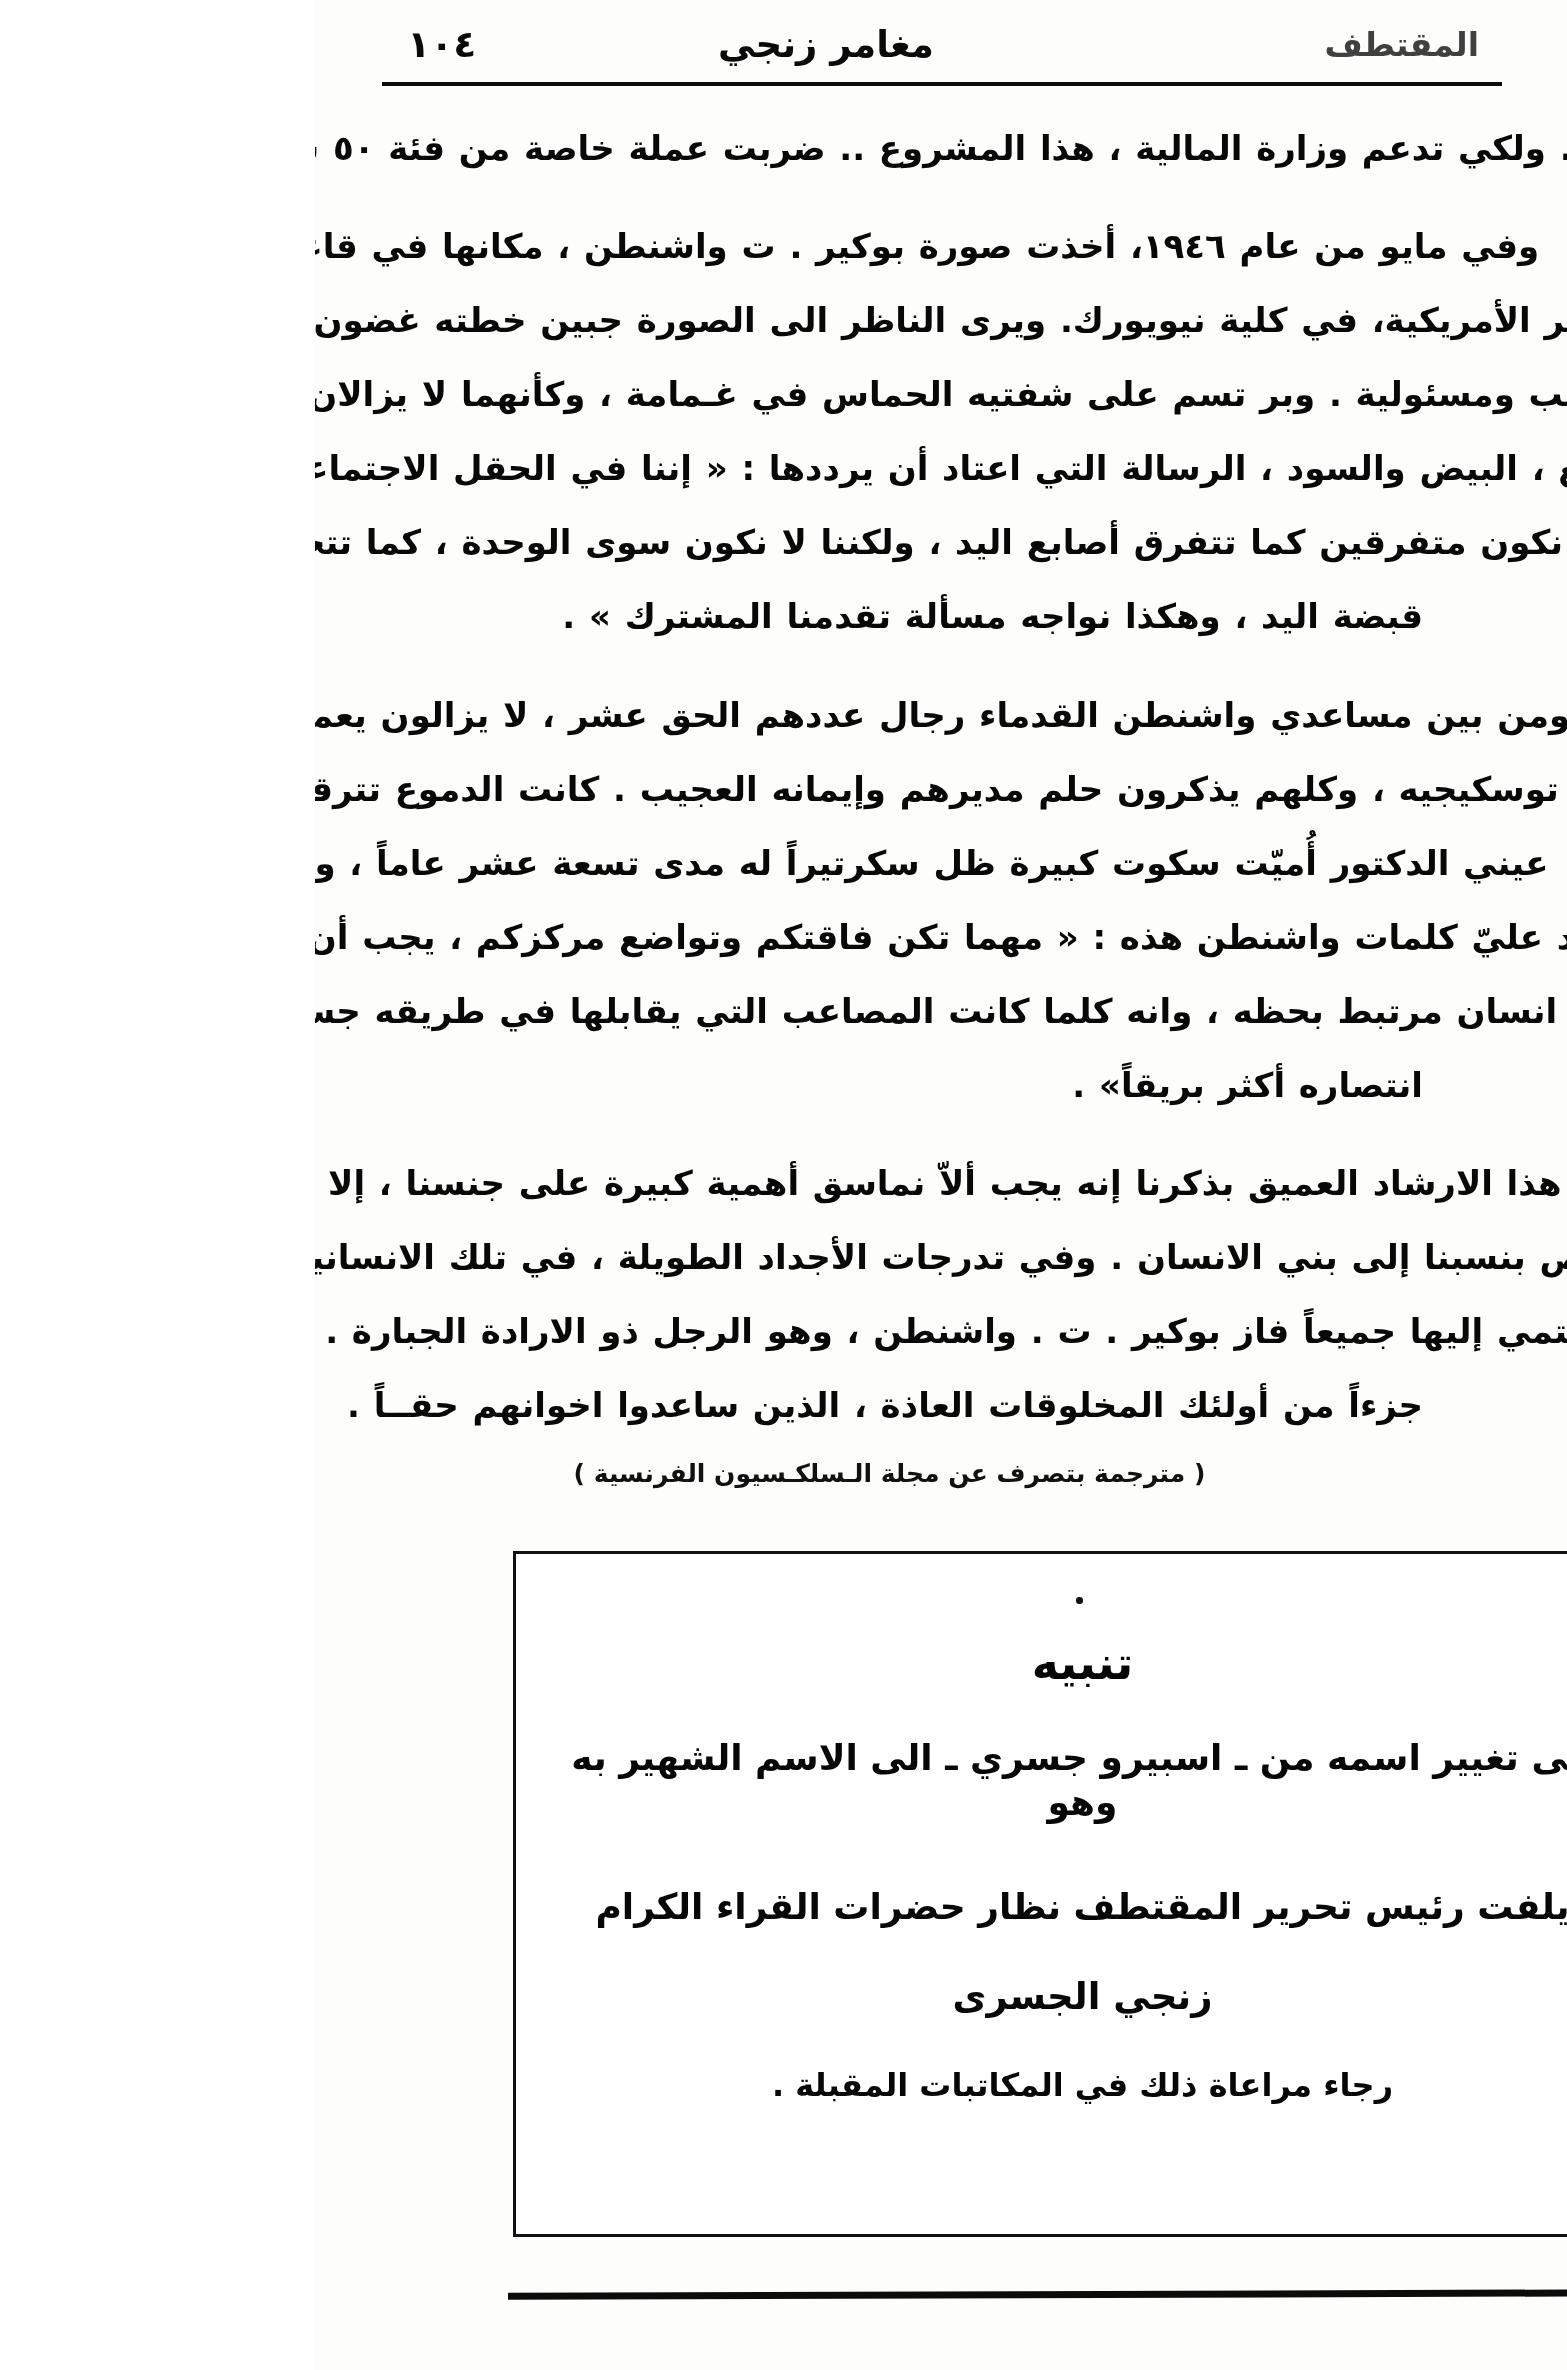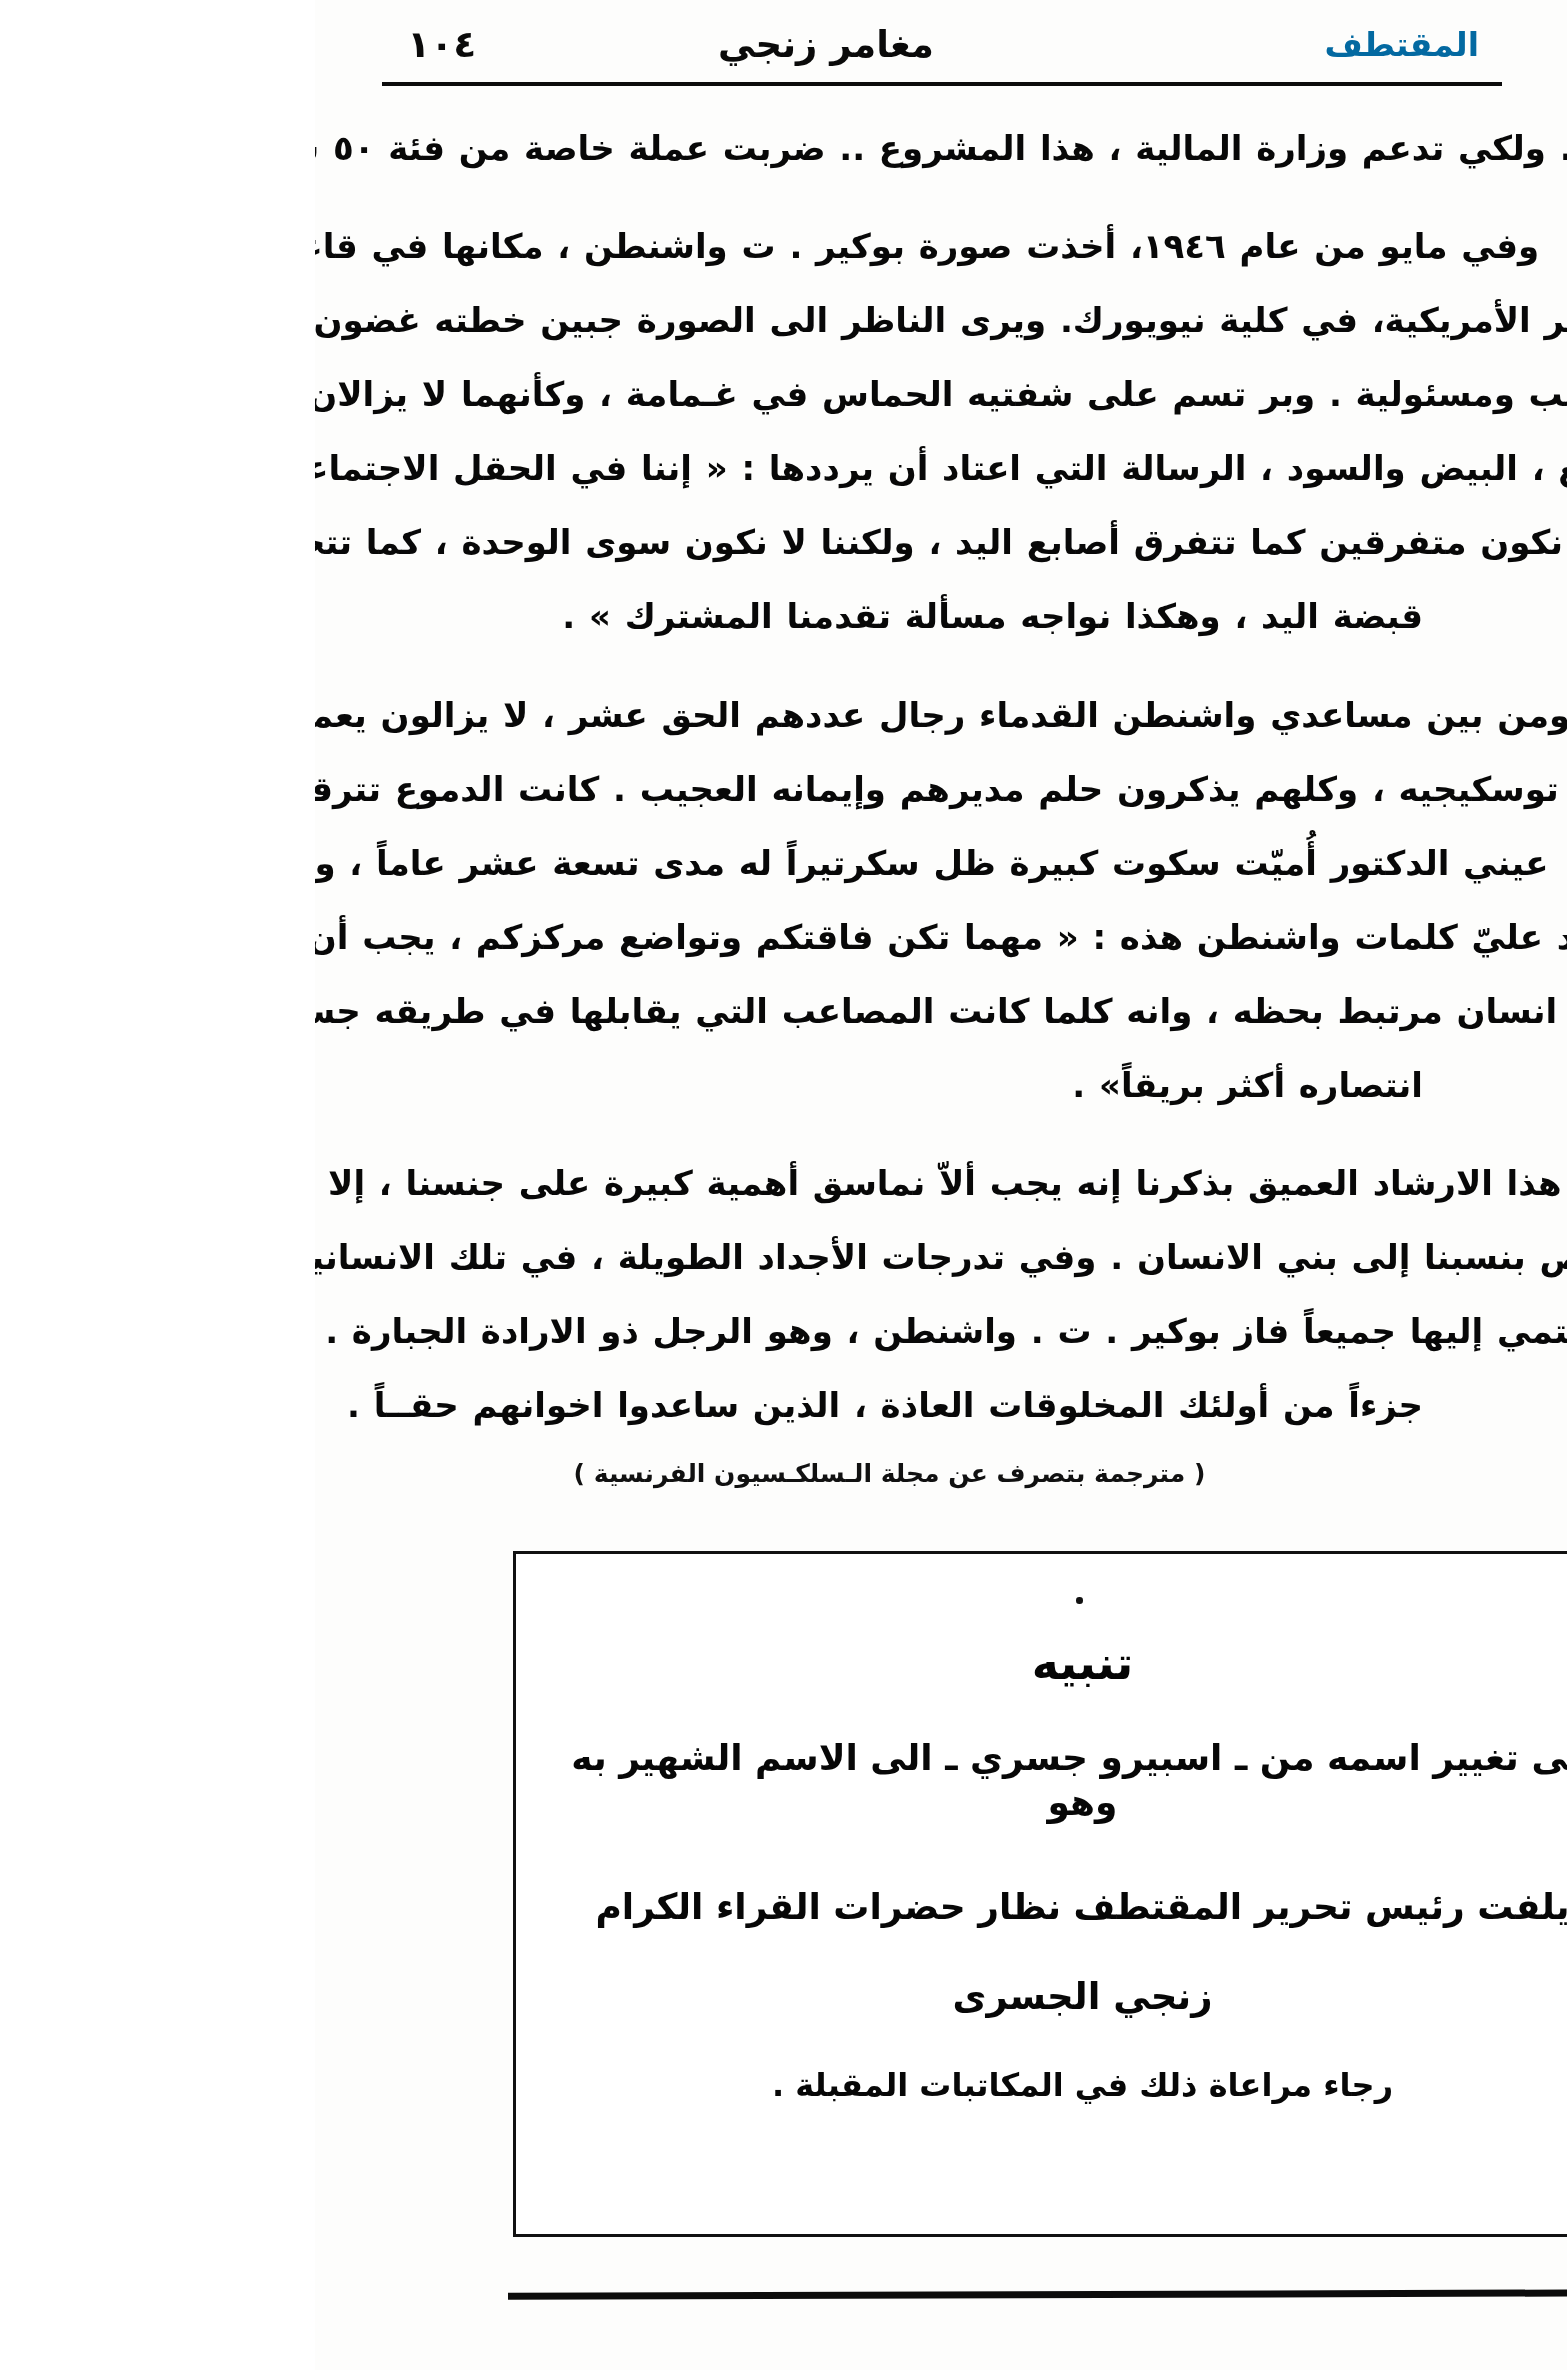--- a/index.html
+++ b/index.html
@@ -51,21 +51,21 @@
     font-weight: 700;
     color: #0a0a0a;
     flex: 0 0 auto;
     margin-right: 139px;
     letter-spacing: 0.9px;
   }
 
   .head-journal {
     font-size: 33px;
     font-weight: 700;
-    color: #0369a1;
+    color: #404040;
     padding-left: 18.6px;
   }
 
   .rule {
     position: absolute;
     left: 67px;
     right: 65px;
     top: 82px;
     height: 3.7px;
     background: #0c0c0c;

